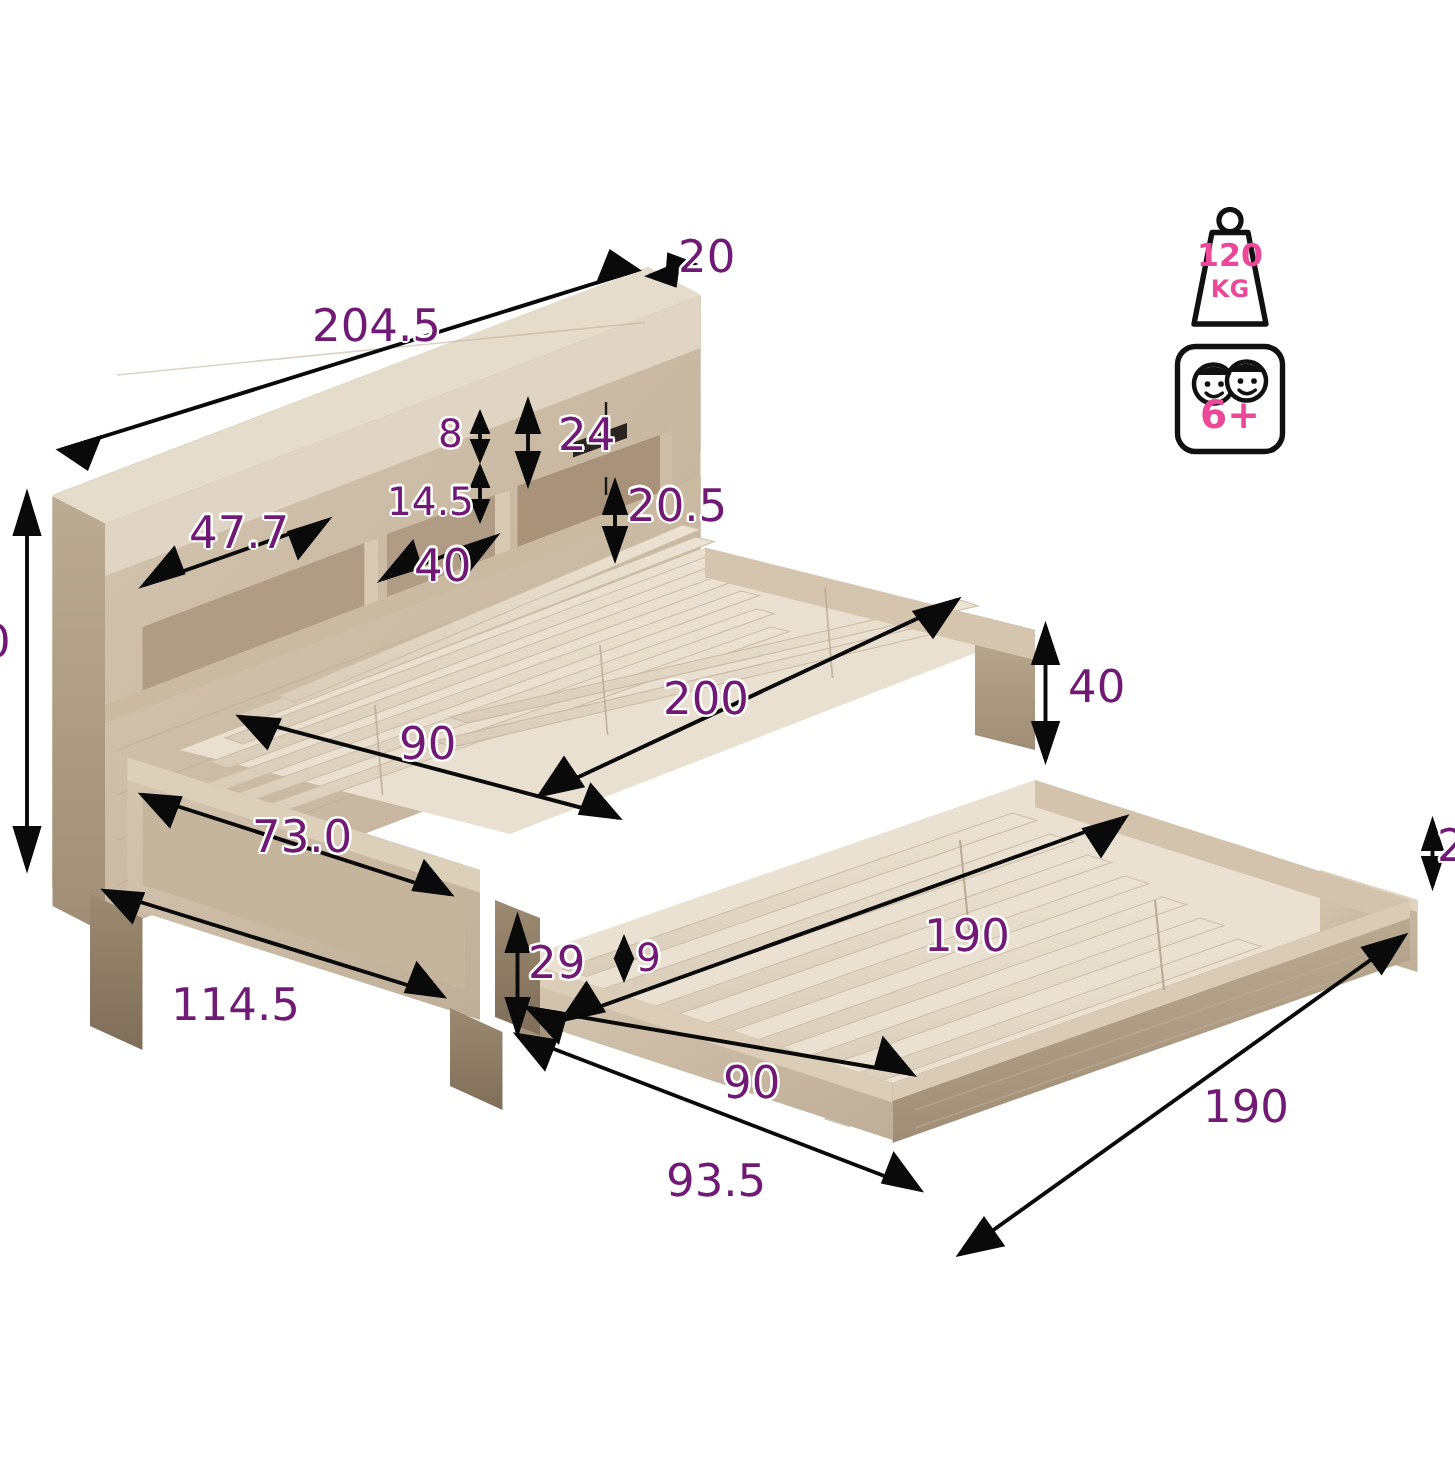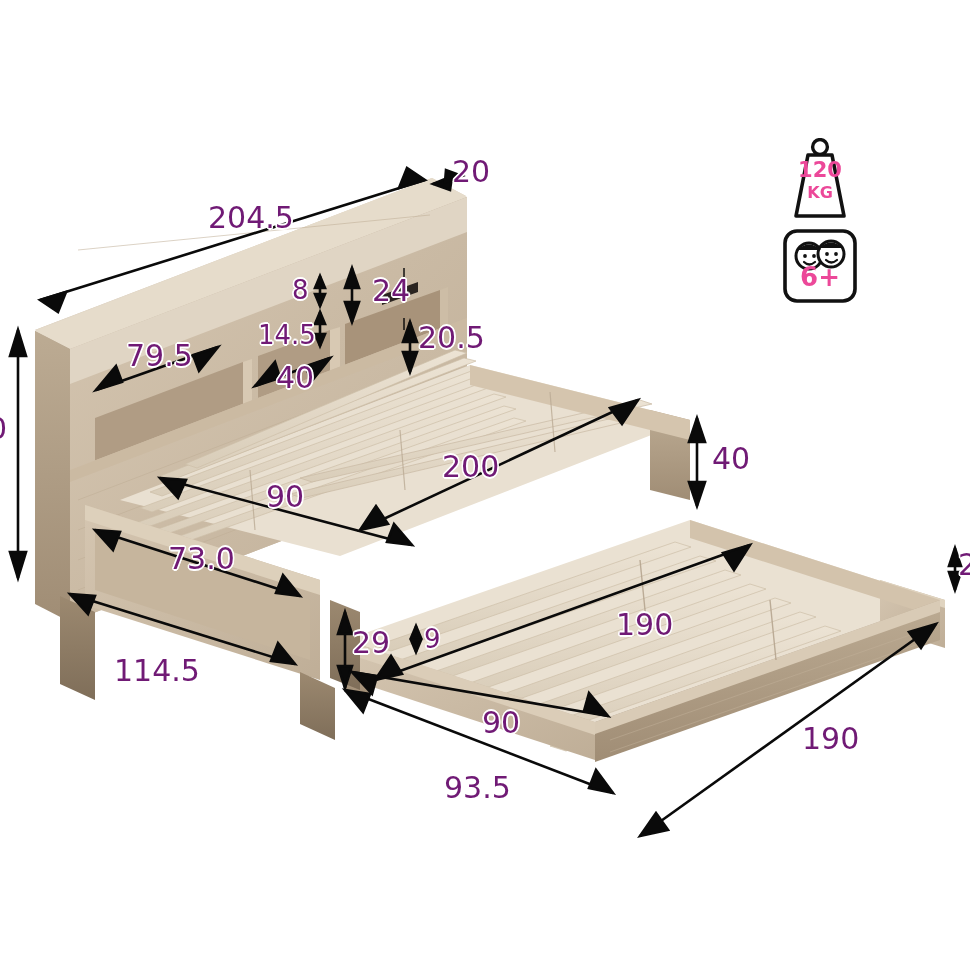--- a/index.html
+++ b/index.html
@@ -265,21 +265,21 @@
 
     <g stroke="#0a0a0a" stroke-width="1.6" opacity=".9">
       <line x1="404" y1="268" x2="404" y2="300"></line>
       <line x1="404" y1="318" x2="404" y2="330"></line>
     </g>
   </svg>
 
   <div class="dim" style="left:208px;top:203px;">204.5</div>
   <div class="dim" style="left:452px;top:157px;">20</div>
   <div class="dim" style="left:-12px;top:414px;">0</div>
-  <div class="dim" style="left:126px;top:341px;">79.5</div>
+  <div class="dim" style="left:126px;top:341px;">47.7</div>
   <div class="dim" style="left:276px;top:363px;">40</div>
   <div class="dim sm" style="left:292px;top:277px;">8</div>
   <div class="dim sm" style="left:258px;top:322px;text-align:right;">14.5</div>
   <div class="dim" style="left:372px;top:276px;">24</div>
   <div class="dim" style="left:418px;top:323px;">20.5</div>
   <div class="dim" style="left:420px;top:452px;margin-left:22px;">200</div>
   <div class="dim" style="left:266px;top:482px;">90</div>
   <div class="dim" style="left:168px;top:544px;">73.0</div>
   <div class="dim" style="left:114px;top:656px;">114.5</div>
   <div class="dim" style="left:712px;top:444px;">40</div>

